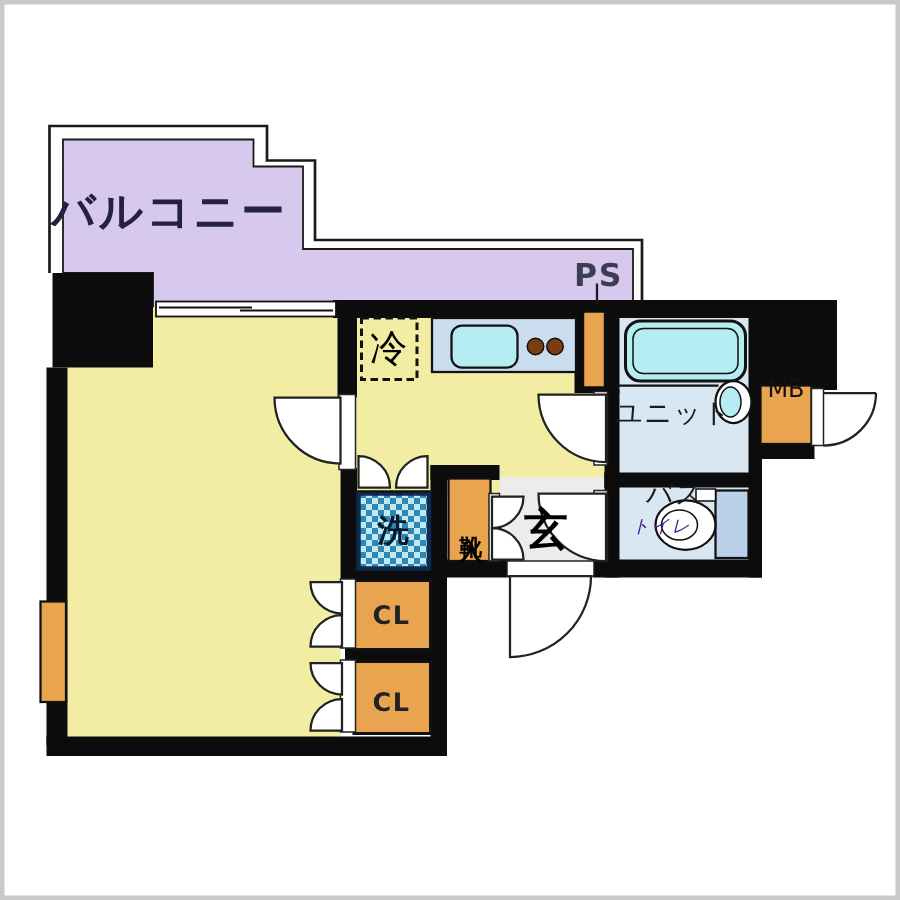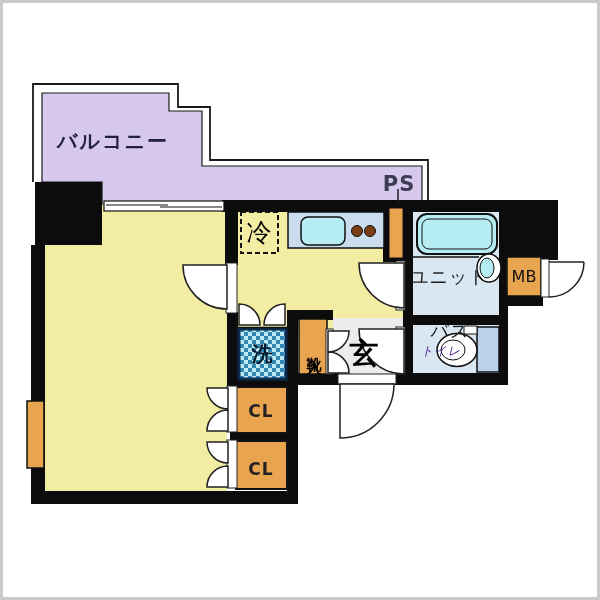--- a/index.html
+++ b/index.html
@@ -1,21 +1,21 @@
 <!DOCTYPE html>
 <html><head>
 <meta charset="utf-8">
 <style>
   html,body{margin:0;padding:0;background:#fff;}
   .stage{position:relative;width:600px;height:600px;background:#fff;overflow:hidden;
          font-family:"DejaVu Sans",sans-serif;}
   .stage svg{position:absolute;left:0;top:0;}
   .lbl{position:absolute;transform:translate(-50%,-50%);white-space:nowrap;
        font-family:"DejaVu Sans",sans-serif;color:#000;line-height:1.05;}
-  .lbl-balcony{font-size:20px;font-weight:bold;color:#23233f;letter-spacing:2px;}
+  .lbl-balcony{font-size:29px;font-weight:bold;color:#23233f;letter-spacing:2px;}
   .lbl-ps{font-size:21px;color:#3c3c55;letter-spacing:1px;}
   .lbl-fridge{font-size:25px;color:#000;}
   .lbl-room{font-size:33px;font-weight:bold;letter-spacing:4px;}
   .lbl-size{font-size:27px;font-weight:bold;}
   .lbl-ub{font-size:18px;color:#1a1a1a;letter-spacing:1px;}
   .lbl-mb{font-size:16px;color:#111;}
   .lbl-toilet{font-size:12px;color:#4c1d95;letter-spacing:1px;font-style:italic;}
   .lbl-genkan{font-size:29px;font-weight:bold;}
   .lbl-shoe{font-size:15px;font-weight:bold;writing-mode:vertical-rl;text-orientation:upright;letter-spacing:2px;}
   .lbl-washer{font-size:21px;font-weight:bold;color:#001b2e;}
@@ -153,20 +153,20 @@
   </g>
 
   <line x1="398" y1="189" x2="398" y2="203" stroke="#1a1a1a" stroke-width="1.5"></line>
 </svg>
 
   <div class="lbl lbl-balcony" style="left:113px;top:141px;">バルコニー</div>
   <div class="lbl lbl-ps" style="left:399px;top:184px;font-weight:bold;">PS</div>
   <div class="lbl lbl-fridge" style="left:259px;top:233px;">冷</div>
   <div class="lbl lbl-ub" style="left:449px;top:277px;">ユニット</div>
   <div class="lbl lbl-ub" style="left:450px;top:299px;margin-top:32px;">バス</div>
-  <div class="lbl lbl-mb" style="left:524px;top:277px;">MB</div>
+  <div class="lbl lbl-mb" style="left:524px;top:260px;">MB</div>
   <div class="lbl lbl-toilet" style="left:441px;top:351px;">トイレ</div>
   <div class="lbl lbl-genkan" style="left:364px;top:353px;">玄</div>
   <div class="lbl lbl-shoe" style="left:313px;top:347px;">靴入</div>
   <div class="lbl lbl-washer" style="left:262px;top:354px;">洗</div>
   <div class="lbl lbl-cl" style="left:261px;top:412px;">CL</div>
   <div class="lbl lbl-cl" style="left:261px;top:470px;">CL</div>
 </div>
 
 </body></html>

